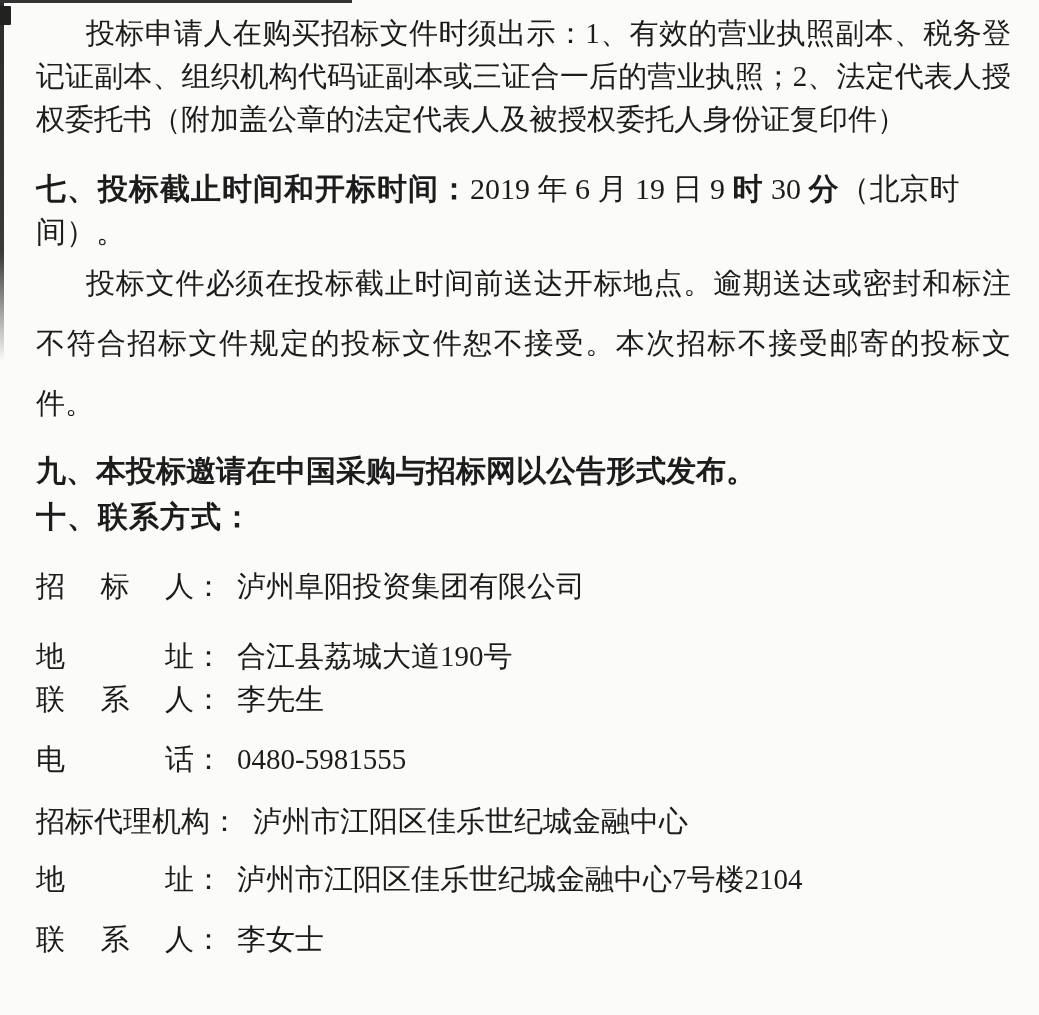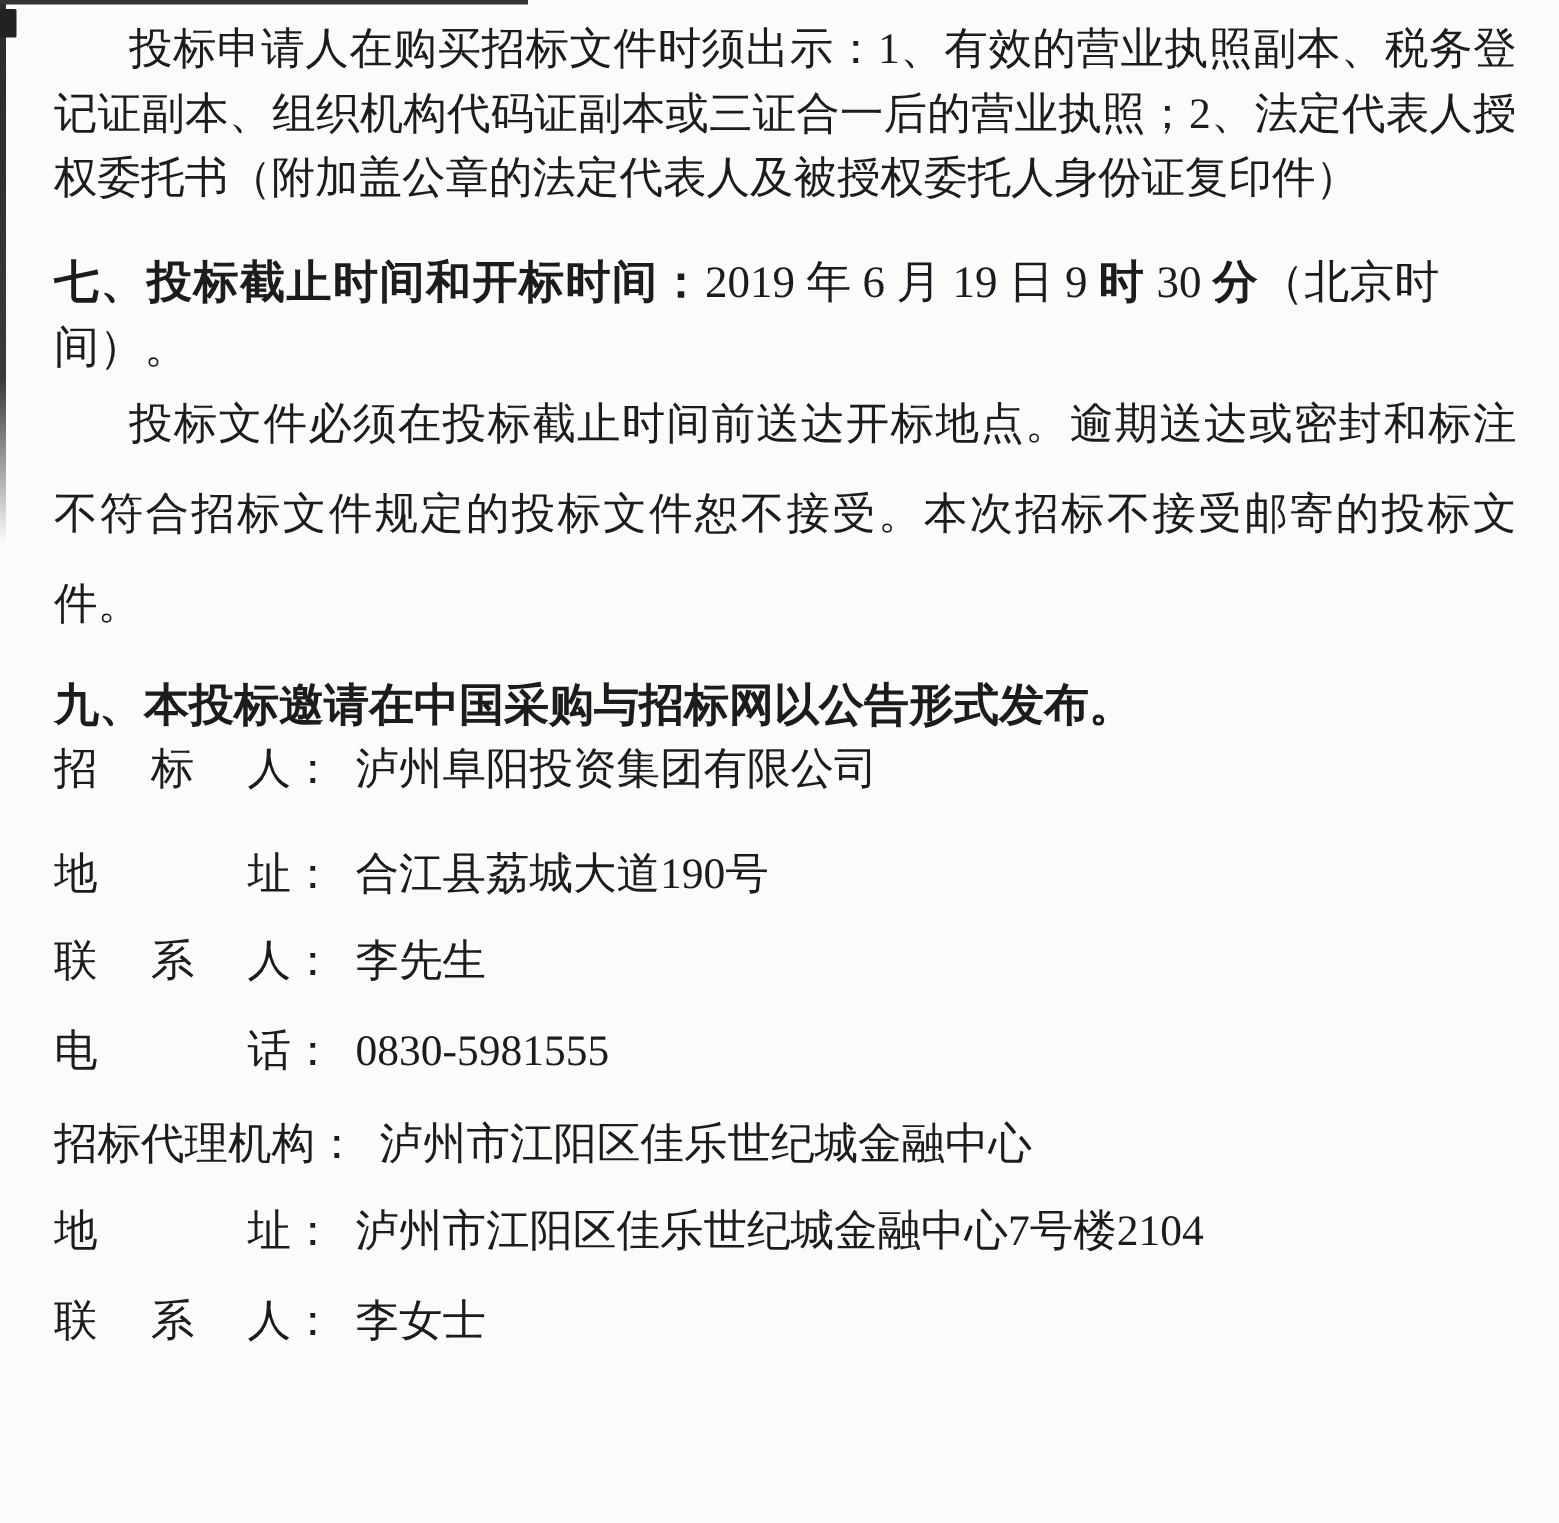--- a/index.html
+++ b/index.html
@@ -71,23 +71,23 @@
     text-align: justify;
     text-align-last: justify;
     vertical-align: bottom;
   }
   .contact-label.packed {
     width: auto;
     text-align-last: auto;
   }
   .contact-colon { display: inline-block; }
   .contact-value { margin-left: 14px; }
-  #c1 { }
+  #c1 { margin-top: 27px; }
   #c2 { margin-top: 27px; }
-  #c3 { margin-top: 15px; }
+  #c3 { }
   #c4 { margin-top: 17px; }
   #c5 { margin-top: 19px; }
   #c6 { margin-top: 15px; }
   #c7 { margin-top: 17px; }
 </style>
 </head>
 <body>
 
 <div class="page">
 
@@ -97,35 +97,36 @@
 
   <p class="para" id="para1">投标申请人在购买招标文件时须出示：1、有效的营业执照副本、税务登记证副本、组织机构代码证副本或三证合一后的营业执照；2、法定代表人授权委托书（附加盖公章的法定代表人及被授权委托人身份证复印件）</p>
 
   <div class="heading" id="section7"><span class="b">七、投标截止时间和开标时间：</span><span>2019 年 6 月 19 日 9 </span><span class="b">时</span><span> 30 </span><span class="b">分</span><span>（北京时间）。</span></div>
 
   <p class="para wide" id="para2">投标文件必须在投标截止时间前送达开标地点。逾期送达或密封和标注不符合招标文件规定的投标文件恕不接受。本次招标不接受邮寄的投标文件。</p>
 
 
   <div class="heading" id="section9"><span>九、本投标邀请在中国采购与招标网以公告形式发布。</span></div>
 
+  <div class="heading" id="section10"><span class="b">十、联系方式：</span></div>
 
   <div class="contact-row" id="c1">
     <span class="contact-label">招标人</span><span class="contact-colon">：</span><span class="contact-value">泸州阜阳投资集团有限公司</span>
   </div>
 
   <div class="contact-row" id="c2">
     <span class="contact-label">地址</span><span class="contact-colon">：</span><span class="contact-value">合江县荔城大道190号</span>
   </div>
 
   <div class="contact-row" id="c3">
     <span class="contact-label">联系人</span><span class="contact-colon">：</span><span class="contact-value">李先生</span>
   </div>
 
   <div class="contact-row" id="c4">
-    <span class="contact-label">电话</span><span class="contact-colon">：</span><span class="contact-value">0830-5981555</span>
+    <span class="contact-label">电话</span><span class="contact-colon">：</span><span class="contact-value">0480-5981555</span>
   </div>
 
   <div class="contact-row" id="c5">
     <span class="contact-label packed">招标代理机构</span><span class="contact-colon">：</span><span class="contact-value">泸州市江阳区佳乐世纪城金融中心</span>
   </div>
 
   <div class="contact-row" id="c6">
     <span class="contact-label">地址</span><span class="contact-colon">：</span><span class="contact-value">泸州市江阳区佳乐世纪城金融中心7号楼2104</span>
   </div>
 

